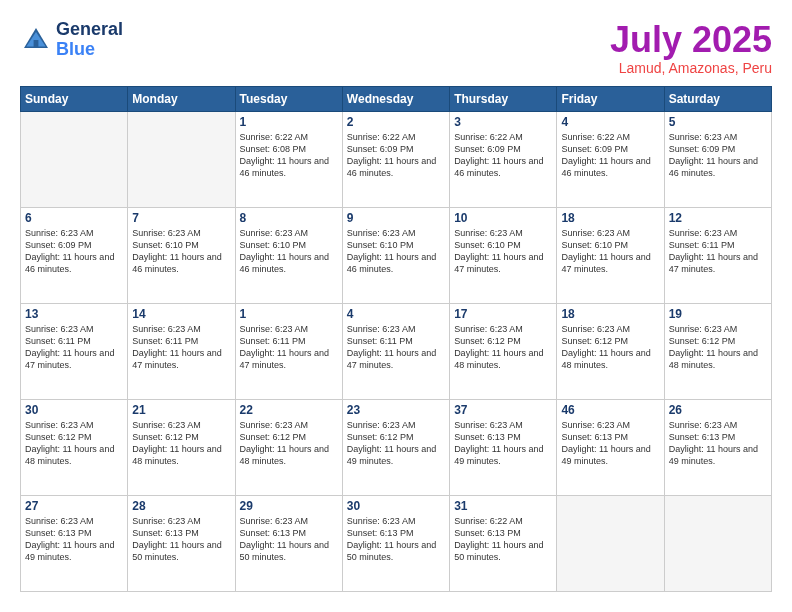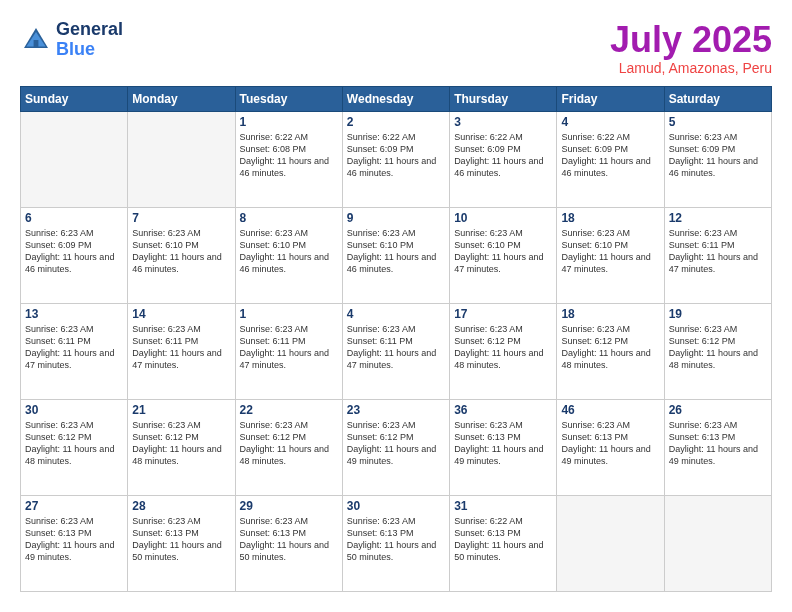--- a/index.html
+++ b/index.html
@@ -270,21 +270,21 @@
 Sunset: 6:12 PM
 Daylight: 11 hours and 48 minutes.</div>
           </td>
           <td>
             <div class="day-number">23</div>
             <div class="day-info" style="white-space: pre-line;">Sunrise: 6:23 AM
 Sunset: 6:12 PM
 Daylight: 11 hours and 49 minutes.</div>
           </td>
           <td>
-            <div class="day-number">36</div>
+            <div class="day-number">37</div>
             <div class="day-info" style="white-space: pre-line;">Sunrise: 6:23 AM
 Sunset: 6:13 PM
 Daylight: 11 hours and 49 minutes.</div>
           </td>
           <td>
             <div class="day-number">46</div>
             <div class="day-info" style="white-space: pre-line;">Sunrise: 6:23 AM
 Sunset: 6:13 PM
 Daylight: 11 hours and 49 minutes.</div>
           </td>

